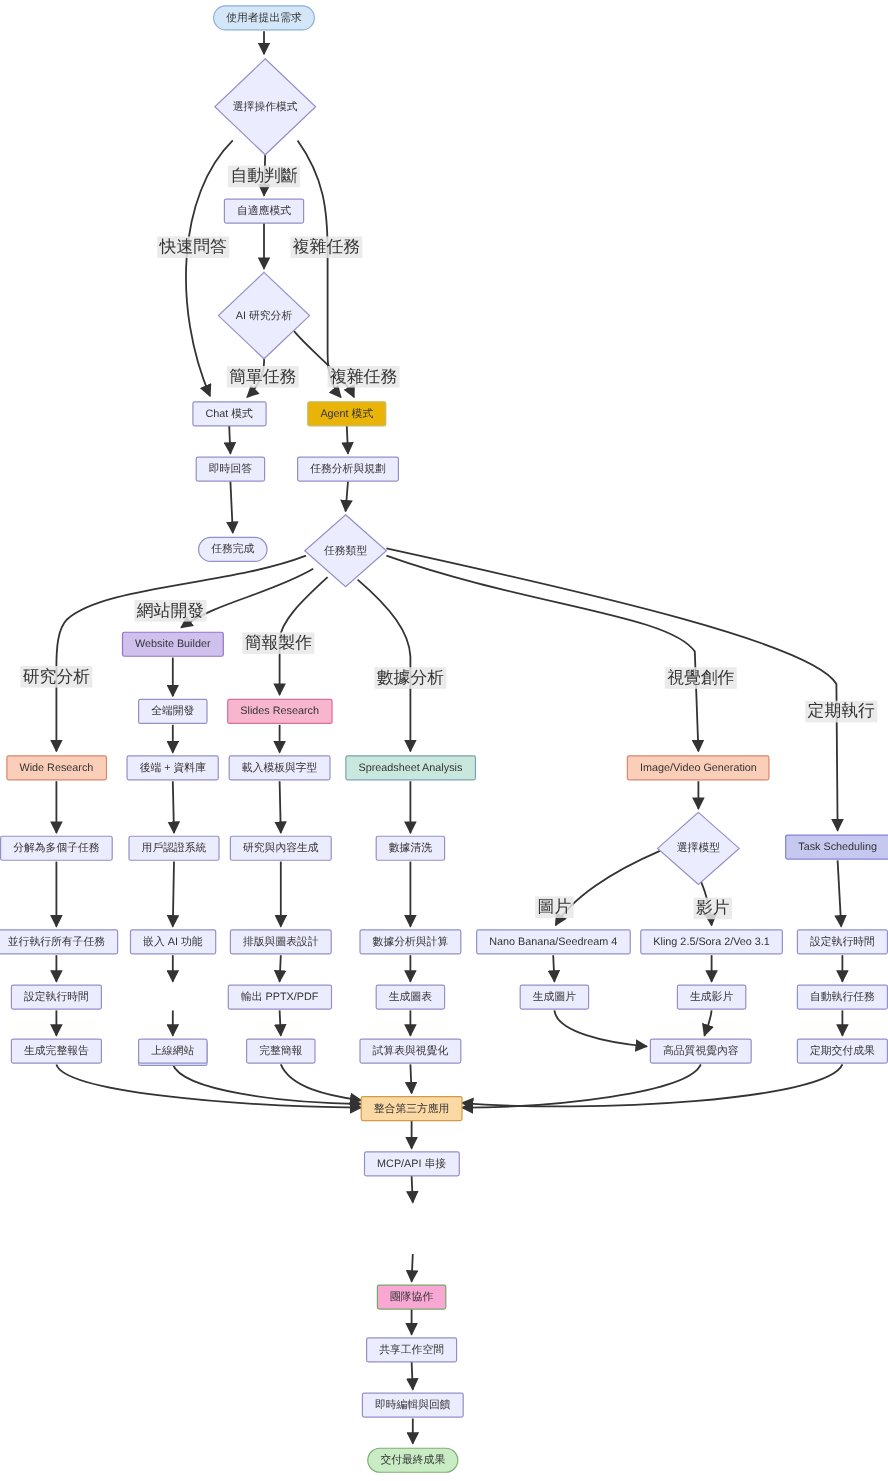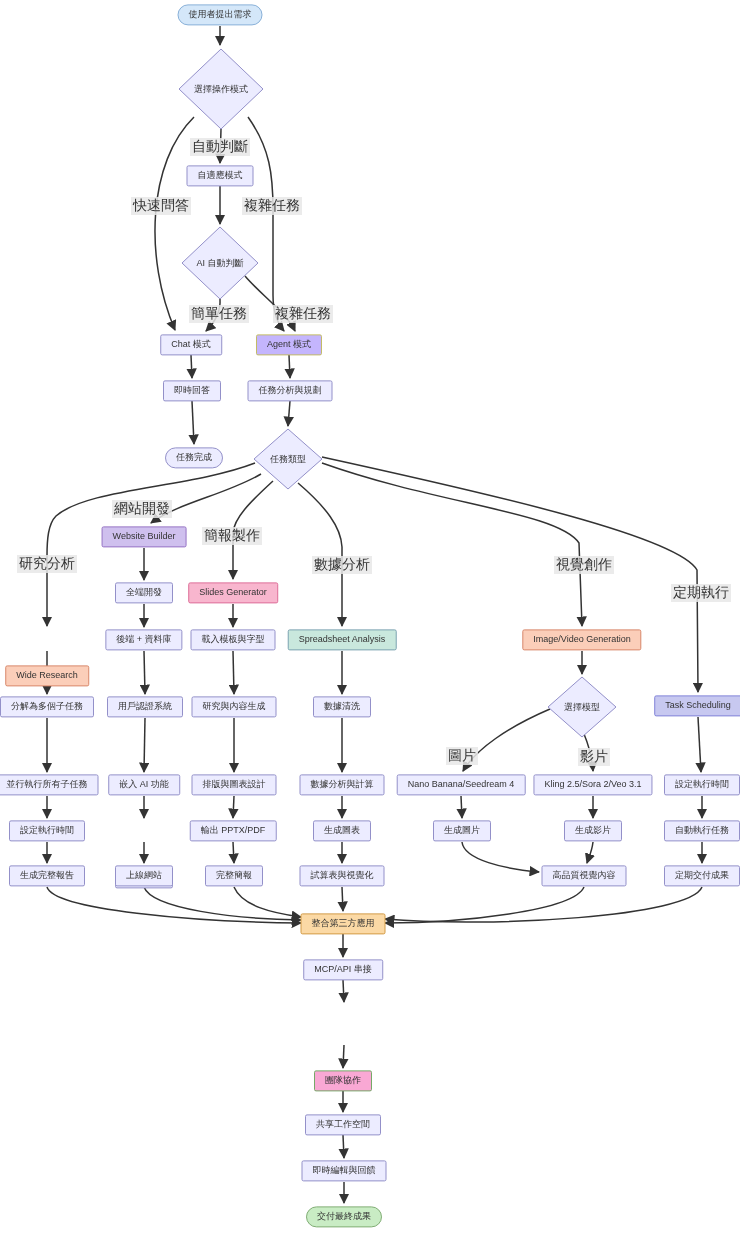--- a/index.html
+++ b/index.html
@@ -8,21 +8,21 @@
   svg.edges{position:absolute;left:0;top:0}
   .node{position:absolute;transform:translate(-50%,-50%);background:#ECECFF;border:1px solid #9390C9;
         color:#333;font-size:9px;line-height:1.25;padding:4px 10px;white-space:nowrap;text-align:center;
         border-radius:2px;box-sizing:border-box}
   .multiline{white-space:pre-line}
   .stadium{border-radius:12px;padding:4px 10px}
   .dlabel{position:absolute;transform:translate(-50%,-50%);color:#333;font-size:9px;white-space:nowrap}
   .elabel{position:absolute;transform:translate(-50%,-50%);background:rgba(232,232,232,0.85);
           color:#333;font-size:14px;padding:0 2px;white-space:nowrap}
   .c-blue{background:#D4E7F9;border-color:#88B0D8}
-  .c-yellow{background:#c4b5fd;border-color:#C3BB66}
+  .c-yellow{background:#eab308;border-color:#C3BB66}
   .c-purple{background:#CFC0EE;border-color:#9673C4}
   .c-pink{background:#F8B6CE;border-color:#DD6E98}
   .c-salmon{background:#FBCEB9;border-color:#D8876A}
   .c-teal{background:#C9E8DD;border-color:#7BA2B0}
   .c-peri{background:#C7C8F0;border-color:#8082D8}
   .c-orange{background:#FBD9A5;border-color:#D29A45}
   .c-green{background:#f9a8d4;border-color:#76A868}
   .c-green2{background:#C9ECC4;border-color:#80AD74}
 </style>
 </head>
@@ -98,37 +98,37 @@
     </g>
     <g stroke="#9390C9" stroke-width="1" fill="#ECECFF">
       <polygon points="221,49 263,89 221,129 179,89"></polygon>
       <polygon points="220,227 258,263 220,299 182,263"></polygon>
       <polygon points="288,429 322,459 288,489 254,459"></polygon>
       <polygon points="582,677 616,707 582,737 548,707"></polygon>
     </g>
   </svg>
 
   <div class="dlabel" style="left:221px;top:89px">選擇操作模式</div>
-  <div class="dlabel" style="left:220px;top:263px">AI 自動判斷</div>
+  <div class="dlabel" style="left:220px;top:263px">AI 研究分析</div>
   <div class="dlabel" style="left:288px;top:459px">任務類型</div>
   <div class="dlabel" style="left:582px;top:707px">選擇模型</div>
 
   <div class="node stadium c-blue" style="left:220px;top:15px">使用者提出需求</div>
   <div class="node" style="left:220px;top:176px">自適應模式</div>
   <div class="node" style="left:191px;top:345px">Chat 模式</div>
   <div class="node c-yellow" style="left:289px;top:345px">Agent 模式</div>
   <div class="node" style="left:192px;top:391px">即時回答</div>
   <div class="node" style="left:290px;top:391px">任務分析與規劃</div>
   <div class="node stadium" style="left:194px;top:458px">任務完成</div>
   <div class="node c-purple" style="left:144px;top:537px">Website Builder</div>
   <div class="node" style="left:144px;top:593px">全端開發</div>
-  <div class="node c-pink" style="left:233px;top:593px">Slides Generator</div>
+  <div class="node c-pink" style="left:233px;top:593px">Slides Research</div>
   <div class="node" style="left:144px;top:640px">後端 + 資料庫</div>
   <div class="node" style="left:233px;top:640px">載入模板與字型</div>
-  <div class="node c-salmon" style="left:47px;top:676px">Wide Research</div>
+  <div class="node c-salmon" style="left:47px;top:640px">Wide Research</div>
   <div class="node c-teal" style="left:342px;top:640px">Spreadsheet Analysis</div>
   <div class="node c-salmon" style="left:582px;top:640px">Image/Video Generation</div>
   <div class="node c-peri" style="left:698px;top:706px">Task Scheduling</div>
   <div class="node" style="left:47px;top:707px">分解為多個子任務</div>
   <div class="node" style="left:145px;top:707px">用戶認證系統</div>
   <div class="node" style="left:234px;top:707px">研究與內容生成</div>
   <div class="node" style="left:342px;top:707px">數據清洗</div>
   <div class="node" style="left:47px;top:785px">並行執行所有子任務</div>
   <div class="node" style="left:144px;top:785px">嵌入 AI 功能</div>
   <div class="node" style="left:234px;top:785px">排版與圖表設計</div>

